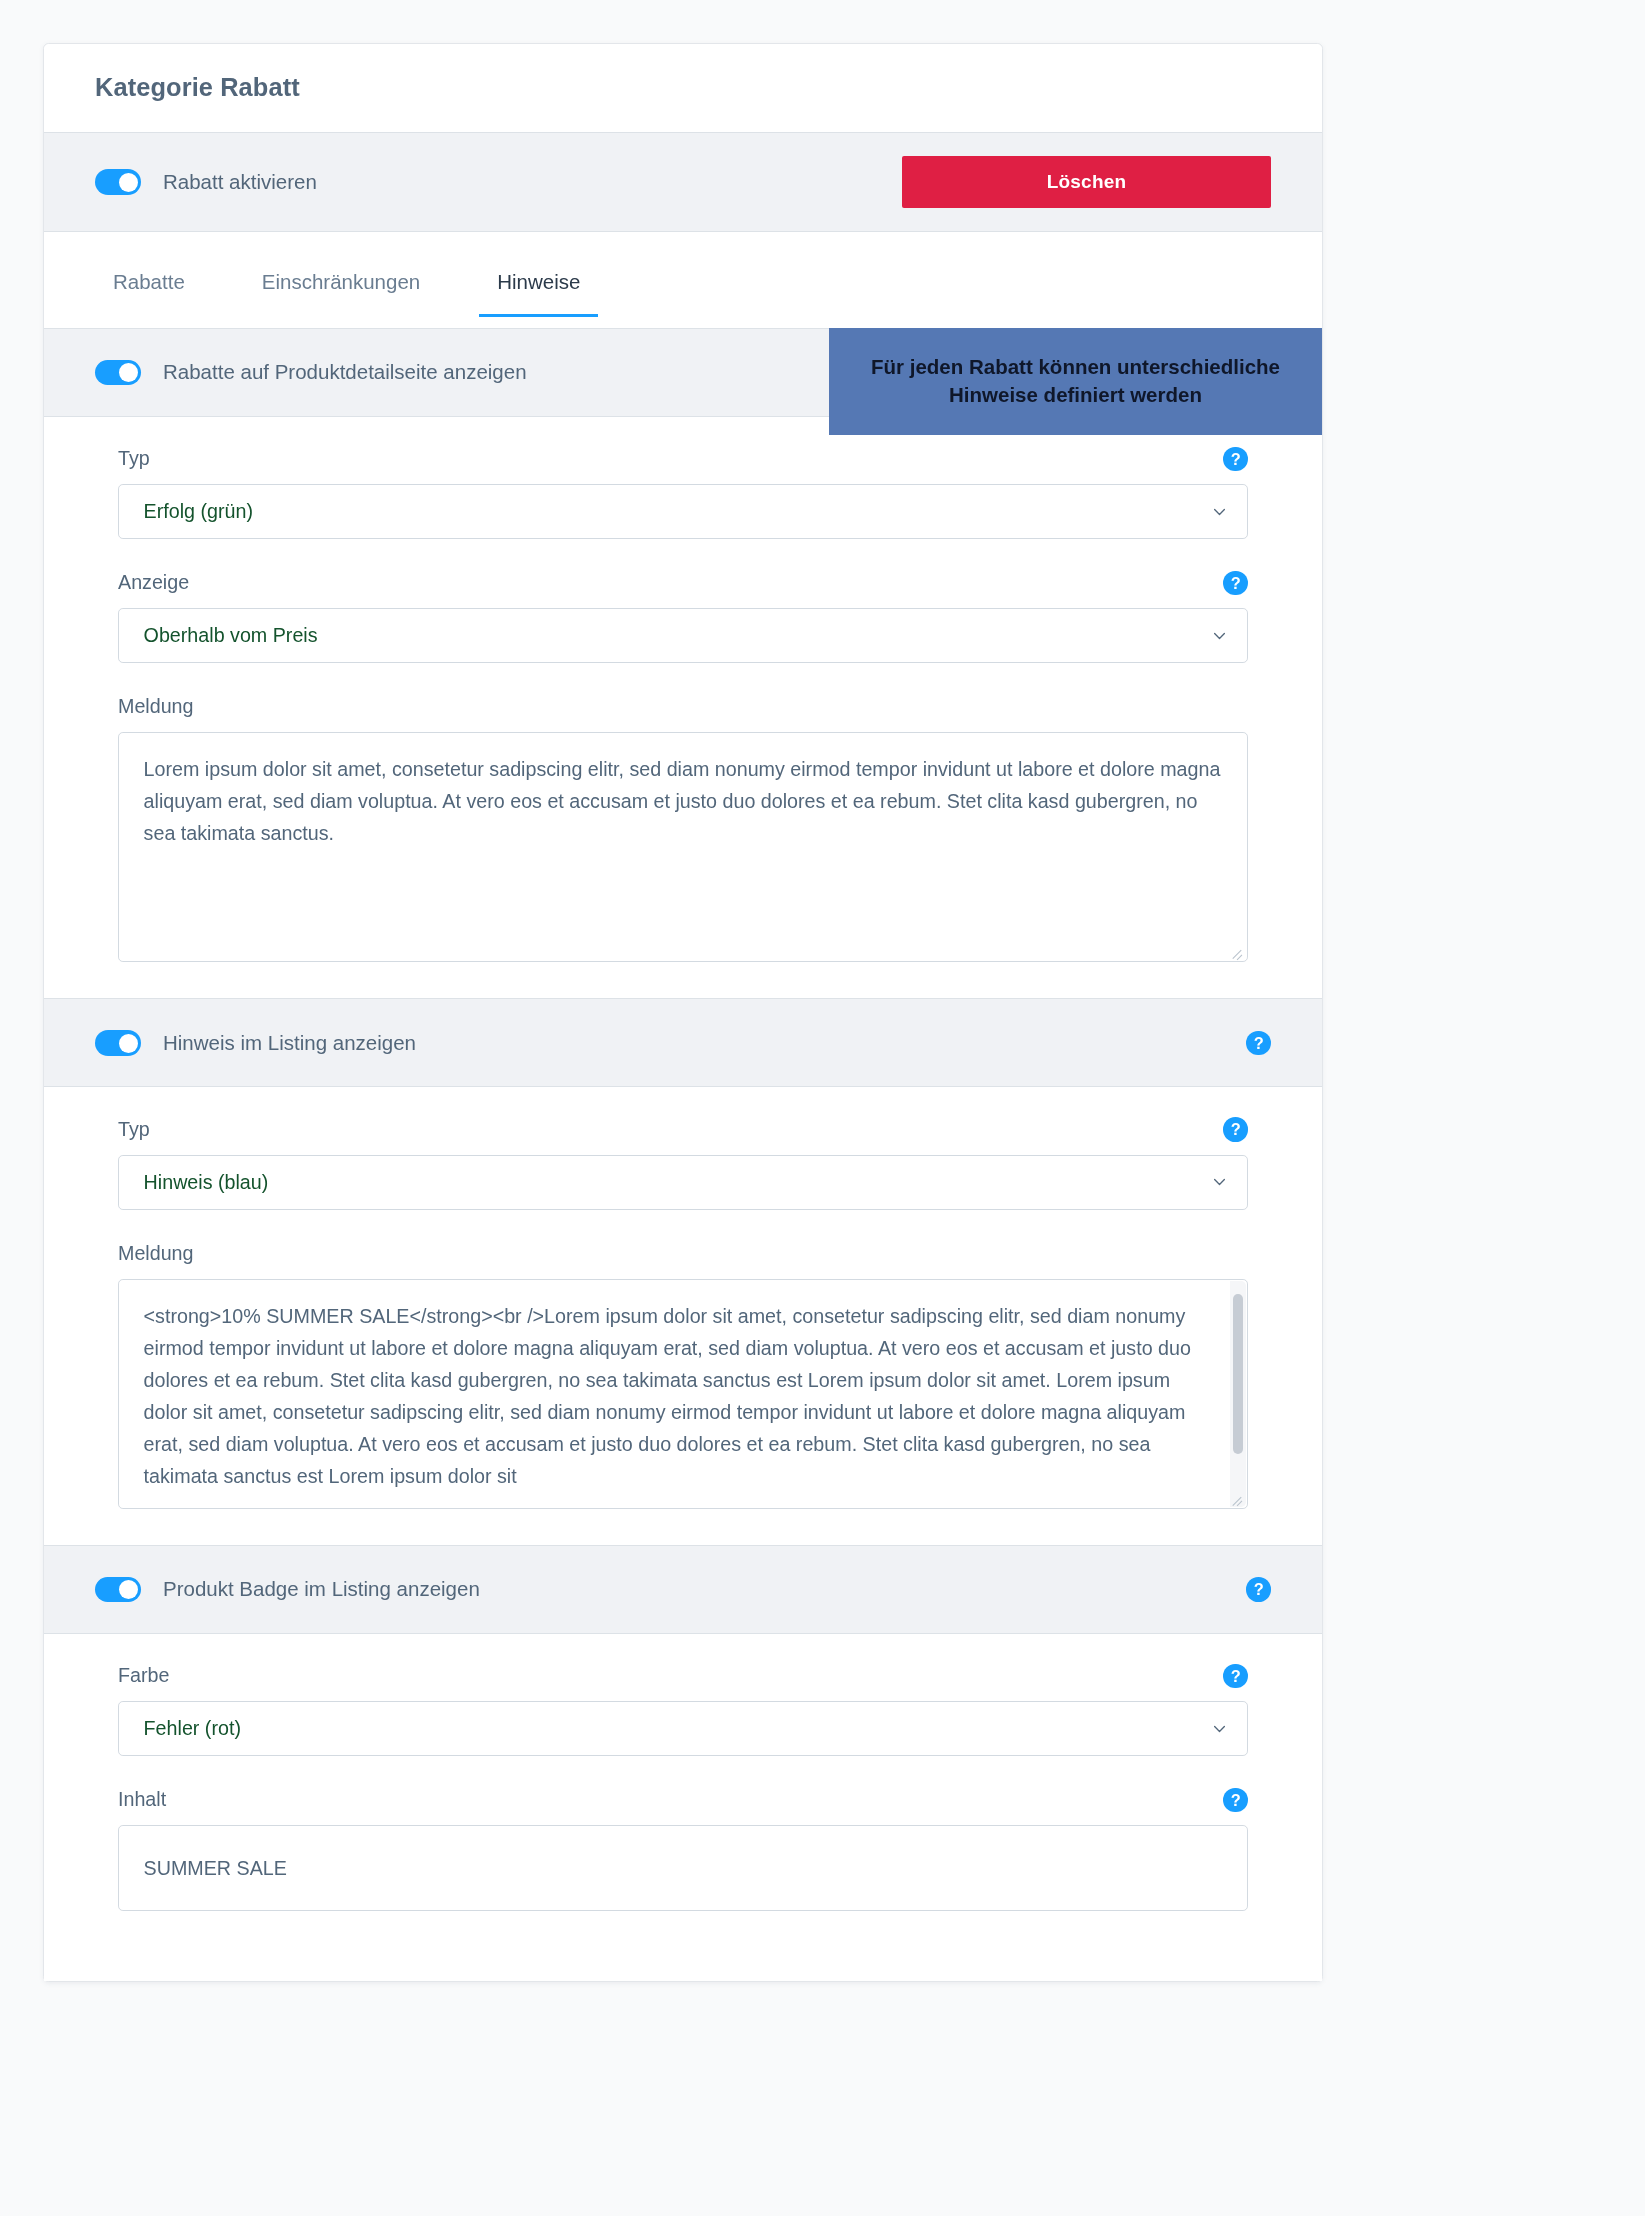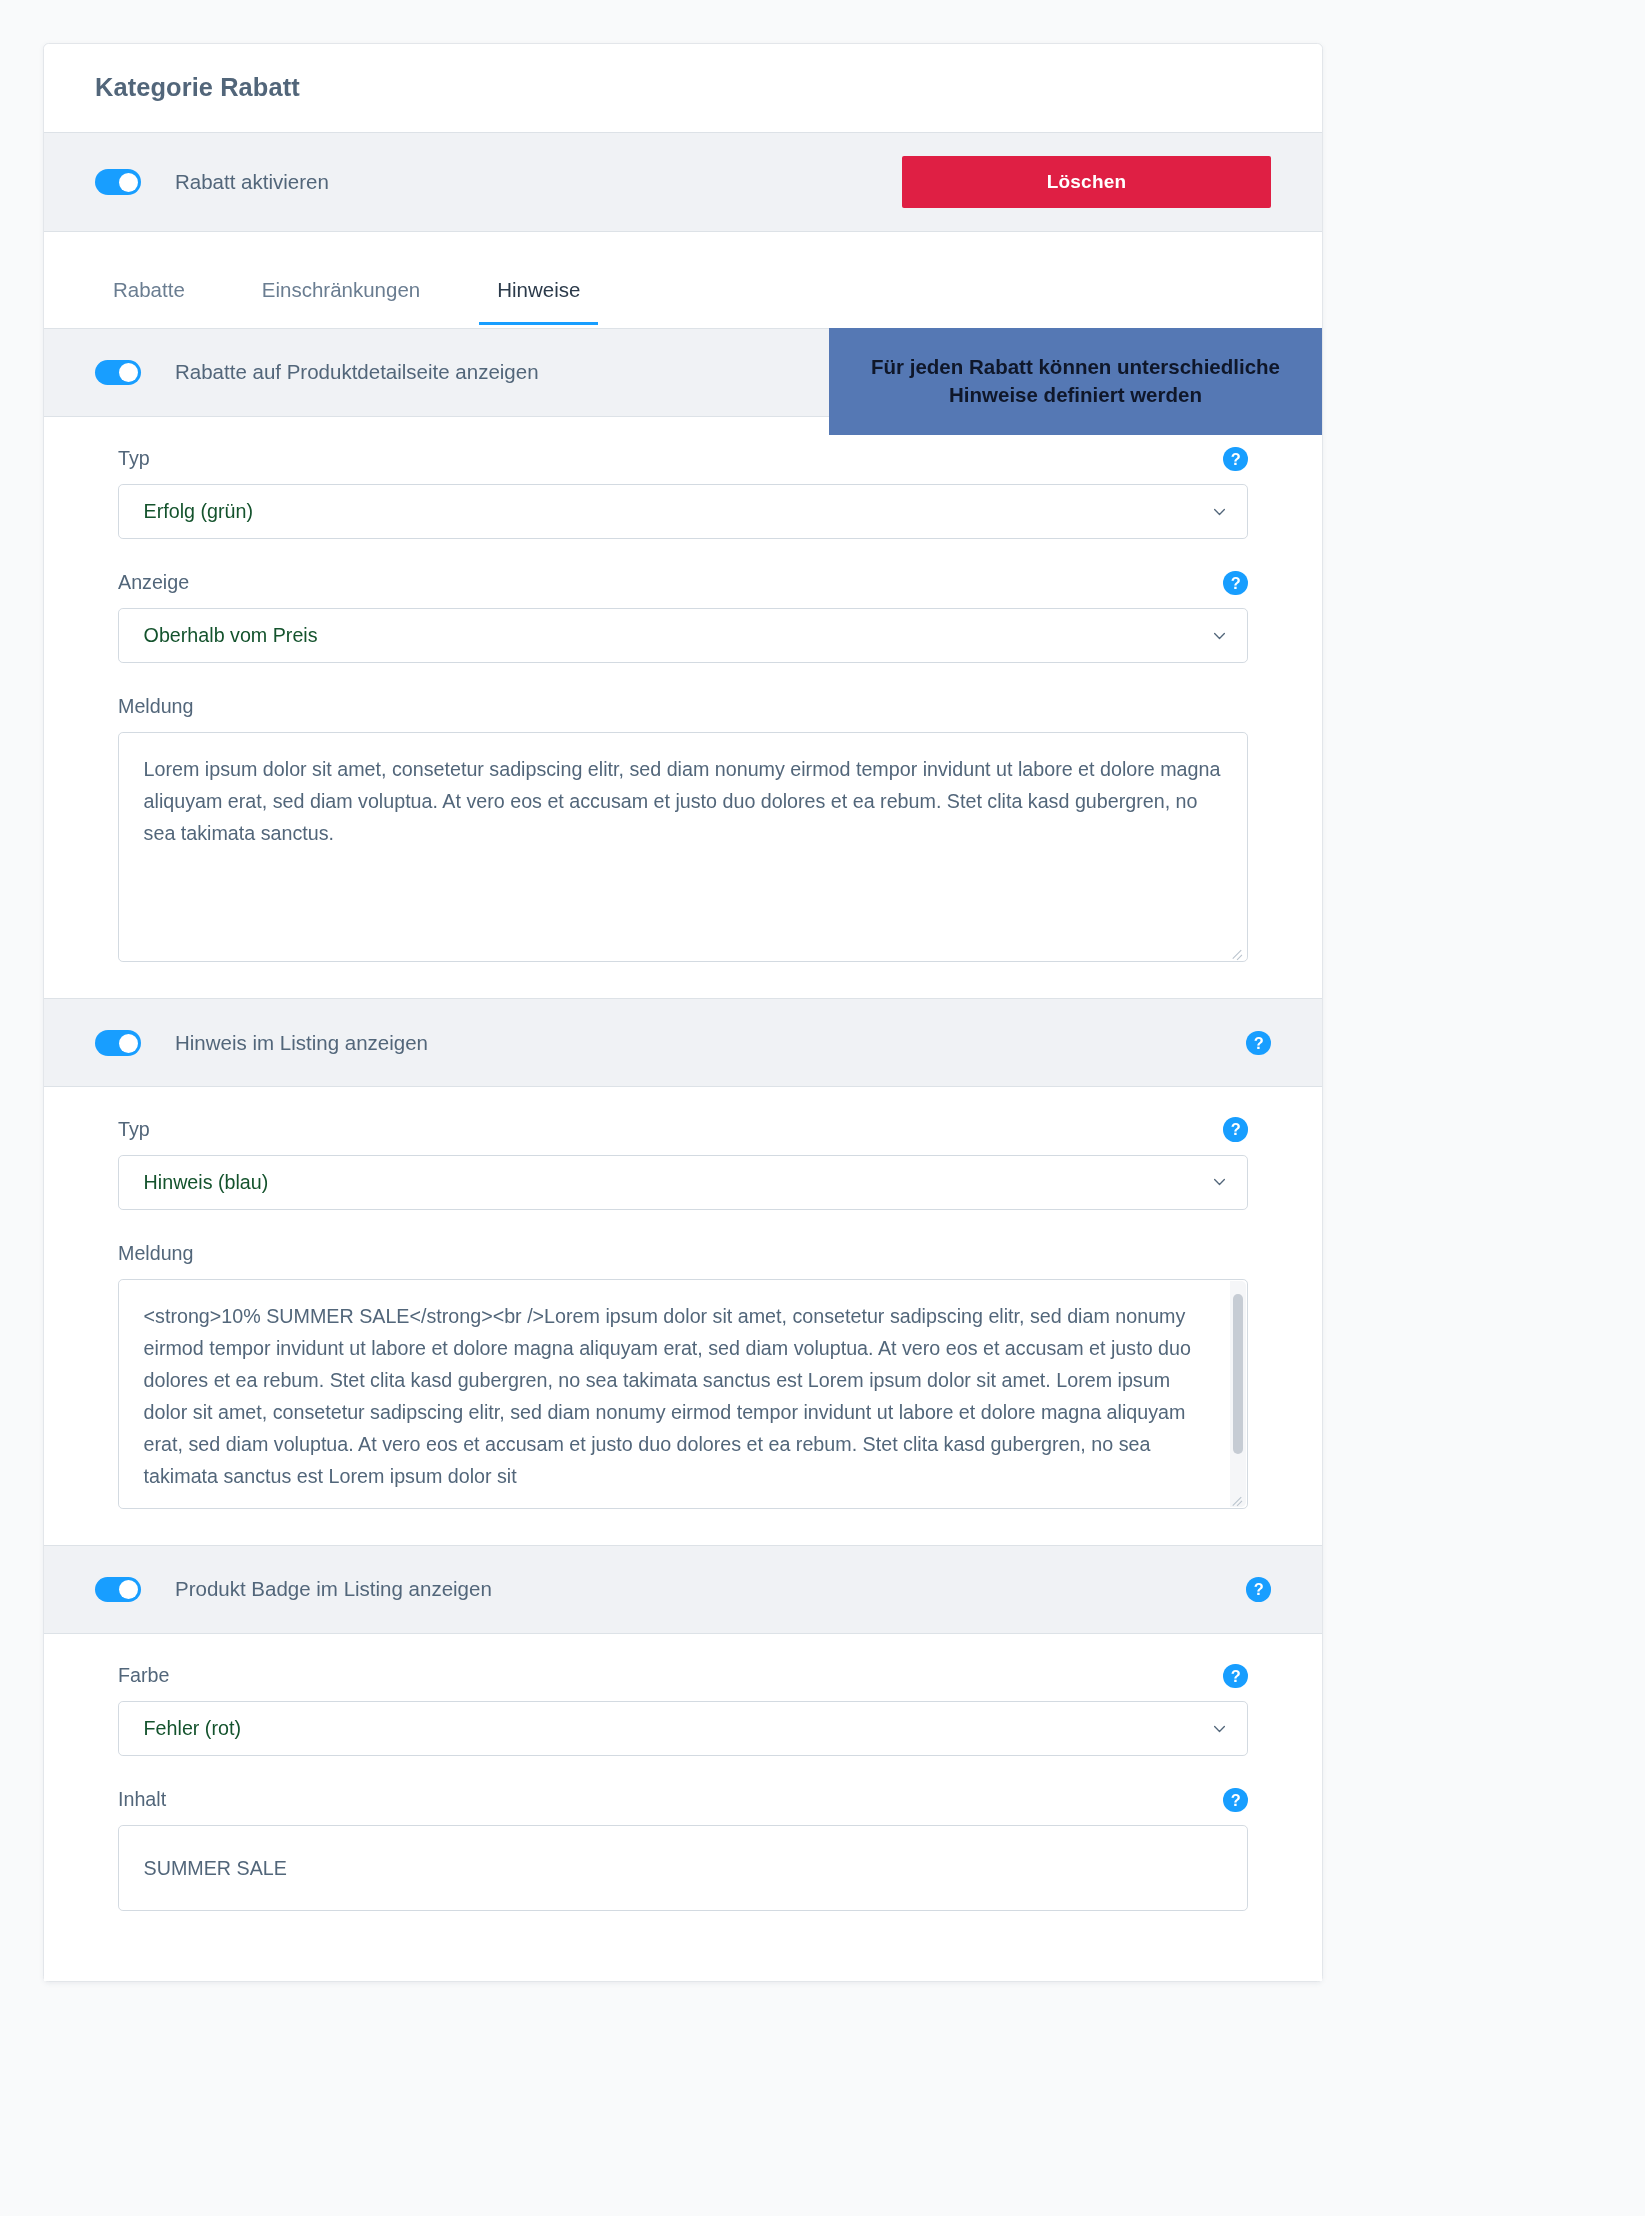--- a/index.html
+++ b/index.html
@@ -50,21 +50,21 @@
     align-items: center;
     justify-content: space-between;
     background: #f0f2f5;
     padding: 23px 51px 23px 51px;
     border-bottom: 0.8px solid #dde2e7;
     min-height: 90px;
   }
   .toggle-group {
     display: flex;
     align-items: center;
-    gap: 34px;
+    gap: 22px;
   }
   .toggle {
     width: 46px;
     height: 25.4px;
     border-radius: 13px;
     background: #189eff;
     position: relative;
     flex: 0 0 auto;
     cursor: pointer;
   }
@@ -98,21 +98,21 @@
     letter-spacing: 0.2px;
   }
 
   
   .tabs-bar {
     position: relative;
     display: flex;
     align-items: flex-end;
     background: #ffffff;
     border-bottom: 0.8px solid #dde2e7;
-    padding: 4px 51px;
+    padding: 12px 51px;
     height: 97px;
   }
   .tab {
     font-size: 20.5px;
     color: #6a7d91;
     padding: 0 18px 21px 18px;
     margin-right: 41px;
     cursor: pointer;
     border-bottom: 3.3px solid transparent;
     position: relative;

